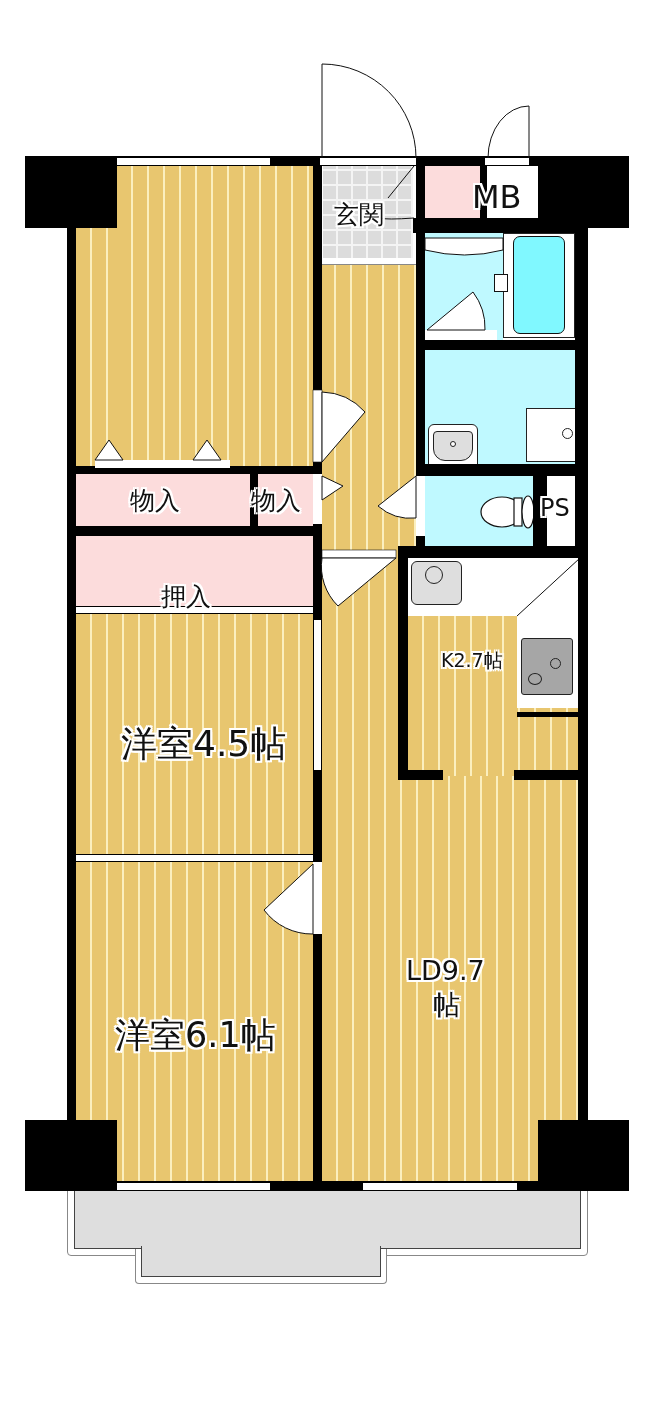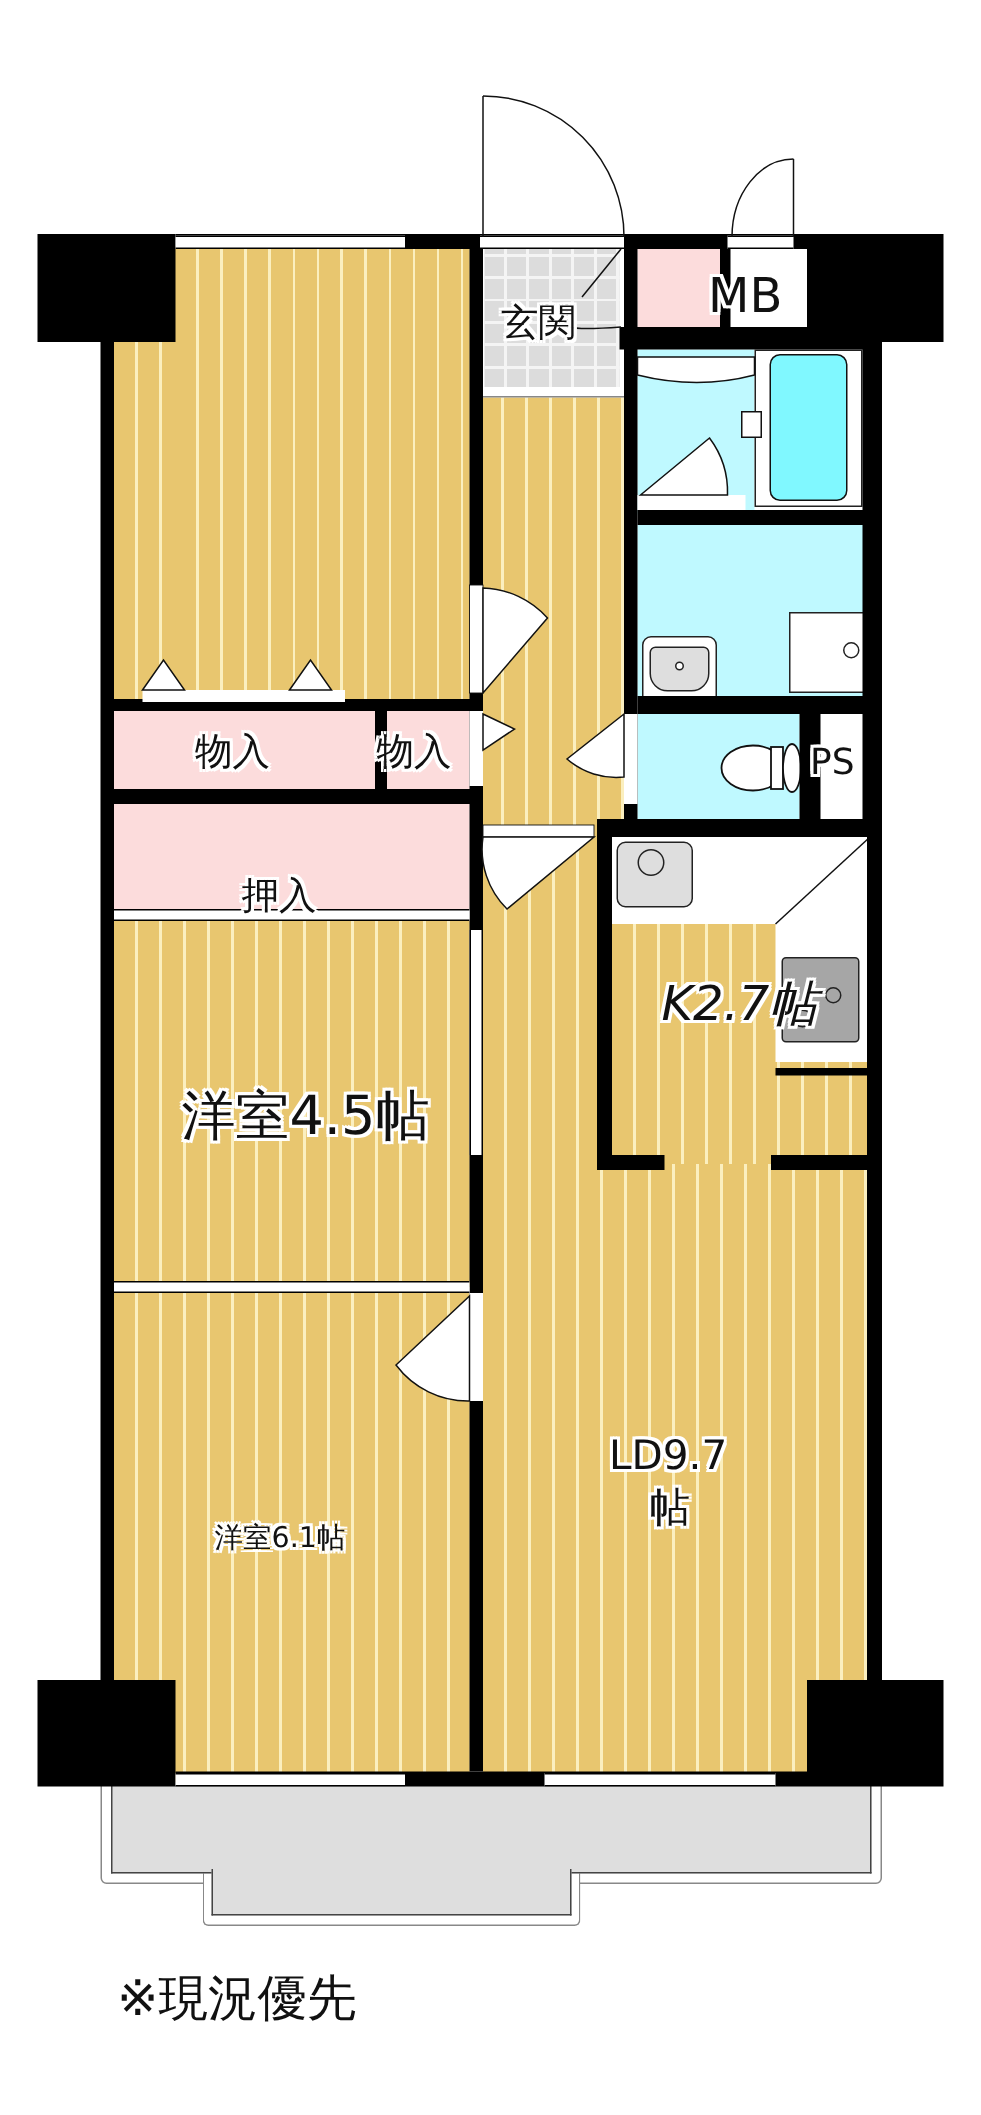--- a/index.html
+++ b/index.html
@@ -178,25 +178,24 @@
   <svg style="left:322px;top:550px;" width="76" height="60" viewBox="0 0 76 60">
     <rect x="0" y="0" width="74" height="8" fill="#fff" stroke="#111" stroke-width="0.6"></rect>
     <path d="M0,8 L74,8 L16,56 A56,56 0 0 1 0,8 Z" fill="#fff" stroke="#111" stroke-width="1"></path>
   </svg>
   <svg style="left:260px;top:862px;" width="62" height="80" viewBox="0 0 62 80">
     <rect x="53" y="0" width="9" height="72" fill="#fff"></rect>
     <path d="M53,2 L4,48 A60,60 0 0 0 53,72 Z" fill="#fff" stroke="#111" stroke-width="1"></path>
   </svg>
 
   <div class="label" style="left:121px;top:720px;font-size:36px;">洋室4.5帖</div>
-  <div class="label" style="left:115px;top:1012px;font-size:19px;margin-left:28px;">洋室6.1帖</div>
+  <div class="label" style="left:115px;top:1012px;font-size:35px;">洋室6.1帖</div>
   <div class="label" style="left:406px;top:955px;font-size:27px;">LD9.7</div>
   <div class="label" style="left:433px;top:987px;font-size:27px;">帖</div>
-  <div class="label" style="left:441px;top:648px;font-size:32px;font-style:italic;">K2.7帖</div>
+  <div class="label" style="left:441px;top:648px;font-size:19px;">K2.7帖</div>
   <div class="label" style="left:334px;top:198px;font-size:25px;">玄関</div>
   <div class="label" style="left:130px;top:484px;font-size:25px;">物入</div>
   <div class="label" style="left:251px;top:484px;font-size:25px;">物入</div>
   <div class="label" style="left:161px;top:566px;font-size:25px;margin-top:14px;">押入</div>
   <div class="label" style="left:472px;top:178px;font-size:32px;">MB</div>
   <div class="label" style="left:540px;top:494px;font-size:24px;">PS</div>
 
-  <div class="abs" style="left:78px;top:1310px;font-size:33px;color:#111;white-space:nowrap;">※現況優先</div>
 </div>
 
 </body></html>

